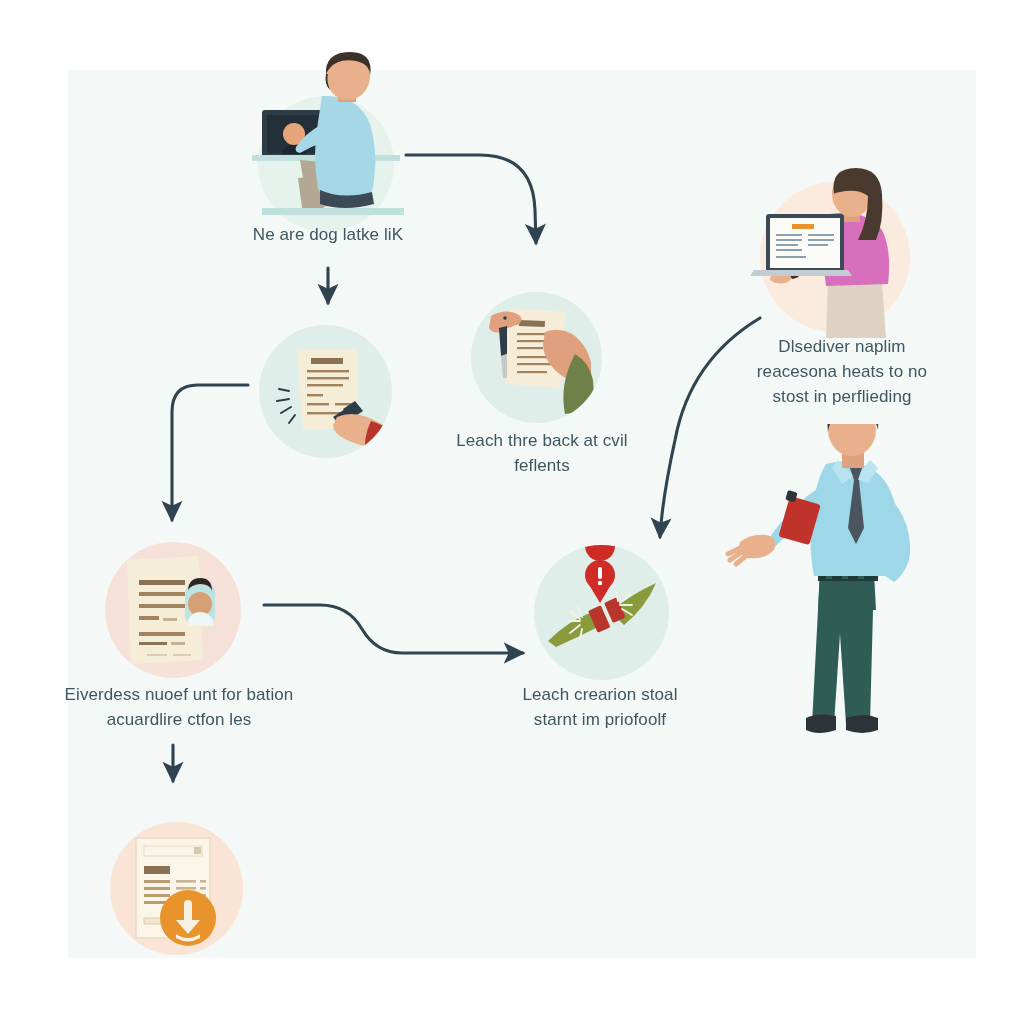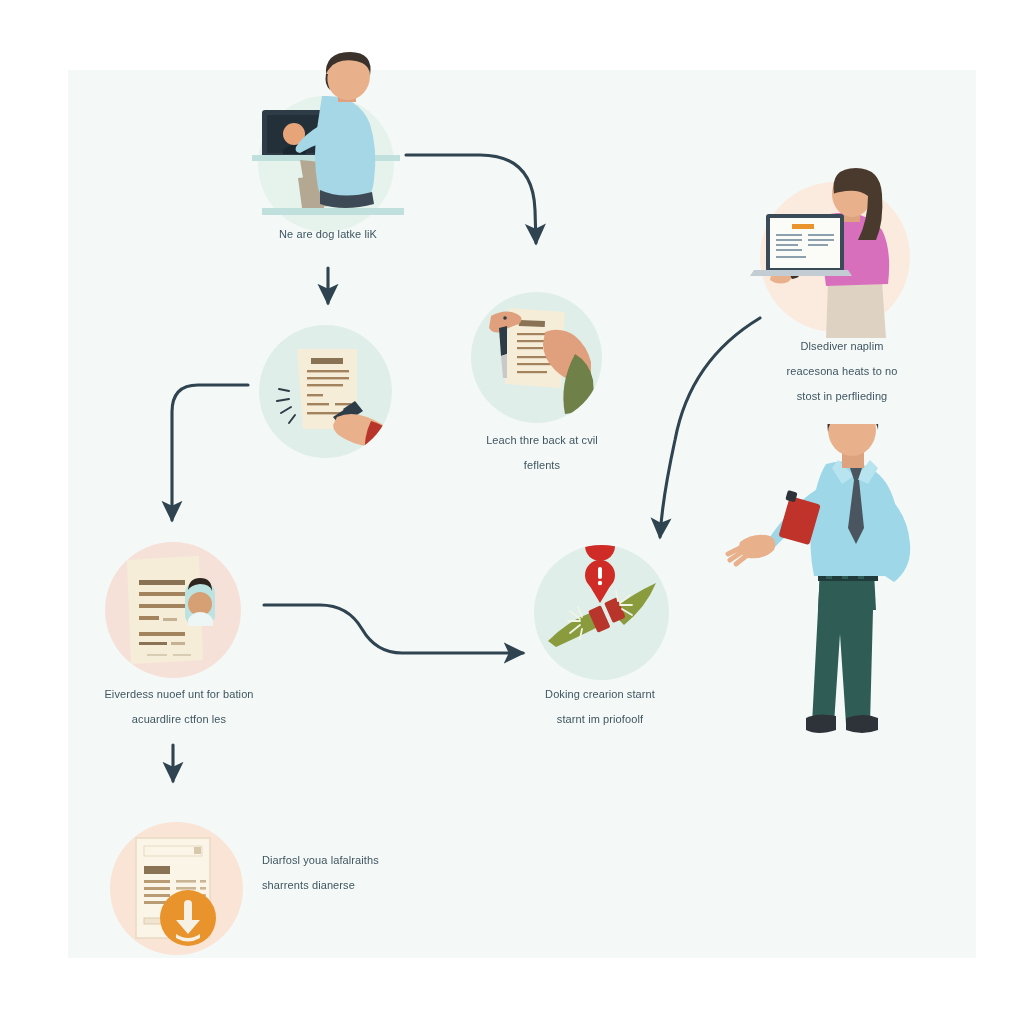--- a/index.html
+++ b/index.html
@@ -36,21 +36,21 @@
 
   .badge {
     position: absolute;
     border-radius: 50%;
     overflow: hidden;
   }
 
   .caption {
     position: absolute;
     color: #3f5560;
-    font-size: 11px;
+    font-size: 17px;
     line-height: 25px;
     text-align: center;
     letter-spacing: 0.1px;
     white-space: pre-line;
   }
 
   svg.flow {
     position: absolute;
     left: 0;
     top: 0;
@@ -322,21 +322,21 @@
       <path d="M86,58 L96,50 M86,60 L98,60 M88,64 L98,70 M84,56 L82,46" stroke="#f0f4e4" stroke-width="1.8" stroke-linecap="round" fill="none"></path>
 
       <path d="M66,16 a15,15 0 1,1 0.1,0 L66,16 Z" fill="#cf2b27"></path>
       <circle cx="66" cy="30" r="15" fill="#cf2b27"></circle>
       <path d="M54,38 L78,38 L66,58 Z" fill="#cf2b27"></path>
       <rect x="64" y="22" width="4" height="12" rx="2" fill="#ffffff"></rect>
       <circle cx="66" cy="38" r="2.2" fill="#ffffff"></circle>
     </svg>
   </div>
 
-  <div class="caption" id="cap-broken">Doking crearion starnt
+  <div class="caption" id="cap-broken">Leach crearion stoal
 starnt im priofoolf</div>
 
   <div class="badge" id="download-doc-badge">
     <svg class="badge-art" viewBox="0 0 133 133">
       <rect x="26" y="16" width="74" height="100" fill="#fbf5e8" stroke="#e7d9c2" stroke-width="1.4"></rect>
       <rect x="34" y="24" width="58" height="10" fill="#fbf5e8" stroke="#e7d9c2" stroke-width="1"></rect>
       <rect x="84" y="25" width="7" height="7" fill="#d8c8ad"></rect>
       <rect x="34" y="44" width="26" height="8" fill="#8a7355"></rect>
       <rect x="34" y="58" width="26" height="3" fill="#b99c74"></rect>
       <rect x="34" y="65" width="26" height="3" fill="#b99c74"></rect>
@@ -350,22 +350,20 @@
       <rect x="90" y="72" width="6" height="2.6" fill="#c9b593"></rect>
       <rect x="34" y="96" width="20" height="6" fill="#f0e5d0" stroke="#ddcdb0" stroke-width="1"></rect>
 
       <circle cx="78" cy="96" r="28" fill="#e8932b"></circle>
       <rect x="74" y="78" width="8" height="24" rx="4" fill="#f7f1e4"></rect>
       <path d="M66,98 L90,98 L78,112 Z" fill="#f7f1e4"></path>
       <path d="M66,112 Q78,120 90,112 L90,116 Q78,123 66,116 Z" fill="#f7f1e4"></path>
     </svg>
   </div>
 
-  <div class="caption" id="cap-download">Diarfosl youa lafalraiths
-sharrents dianerse</div>
 
   <svg class="node" style="left:722px; top:424px; width:230px; height:350px;" viewBox="0 0 230 350">
 
     <path d="M98,148 L152,148 L148,300 L124,300 L118,210 L112,300 L90,300 Z" fill="#2f5d56"></path>
     <path d="M98,148 L152,148 L154,186 L96,186 Z" fill="#2f5d56"></path>
 
     <rect x="96" y="146" width="60" height="11" fill="#1f3b3b"></rect>
     <rect x="104" y="148" width="6" height="7" fill="#2f5d56"></rect>
     <rect x="120" y="148" width="6" height="7" fill="#2f5d56"></rect>
     <rect x="136" y="148" width="6" height="7" fill="#2f5d56"></rect>

